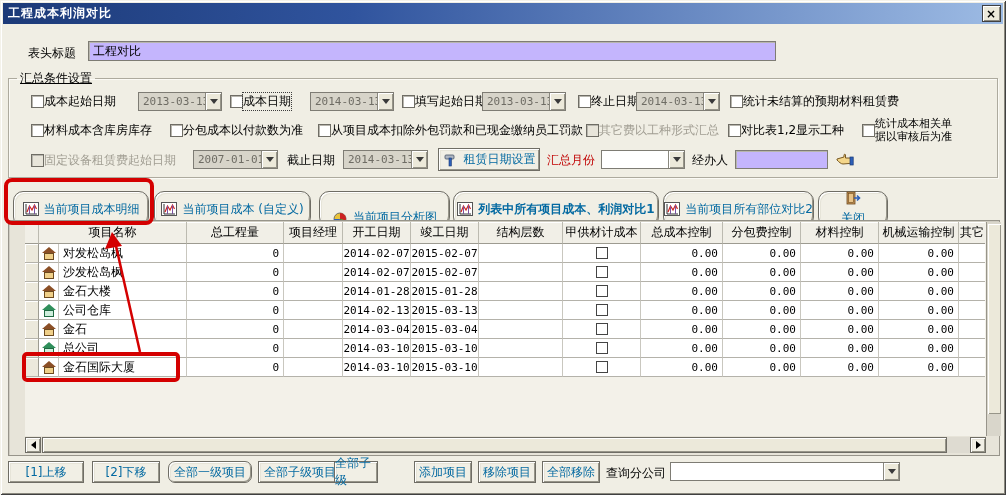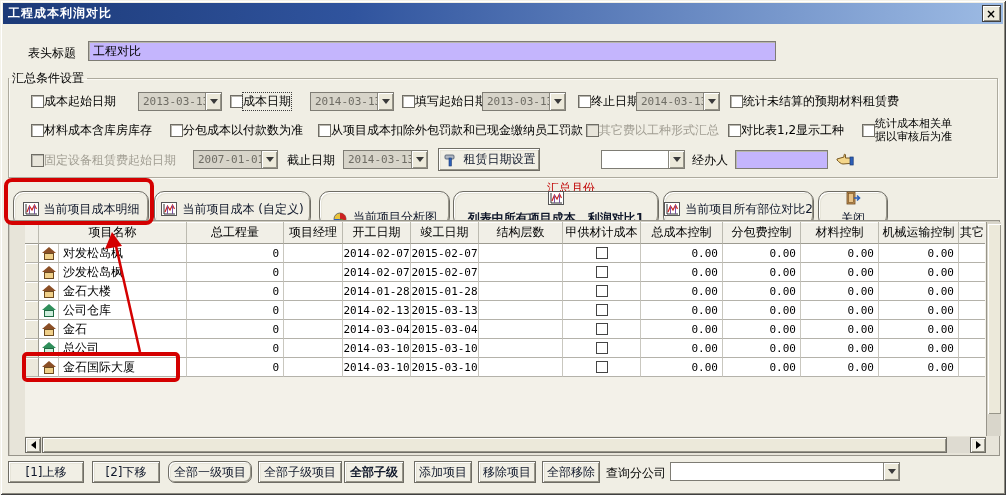--- a/index.html
+++ b/index.html
@@ -24,21 +24,21 @@
     box-shadow: inset 1px 1px 0 #fff, inset -1px -1px 0 #8a887e;
     display:flex; align-items:center; justify-content:center;
     font-size:12px; font-weight:bold; cursor:default;
   }
   
   .sunken { background:#c4b5fd; border:1px solid #7e7c74; box-shadow: inset 1px 1px 0 #b8b6ae; }
   .btn {
     background:#f1efe5; border:1px solid #6f6d65; cursor:default;
     box-shadow: inset 1px 1px 0 #fff, inset -1px -1px 0 #979589, inset 2px 2px 0 #e6e4d8;
     display:flex; align-items:center; justify-content:center; gap:5px;
-    font-size:12px; color:#0f172a;
+    font-size:12px; color:#0369a1;
   }
   .cb { width:13px; height:13px; background:#fff; border:1px solid #6f6d65;
         box-shadow: inset 1px 1px 0 #b8b6ae; flex:none; }
   .cb.disabled { background:#e8e5da; }
   .cbitem { position:absolute; display:flex; align-items:center; height:16px; }
   .combo { display:flex; height:19px; border:1px solid #7e7c74; box-shadow: inset 1px 1px 0 #55534d; }
   .combo .val { flex:1; padding:2px 3px 0 4px; font-family:"DejaVu Sans Mono",monospace;
                 font-size:11px; white-space:nowrap; overflow:hidden; }
   .combo.gray .val { background:#d7d4c9; color:#6e6c64; }
   .combo.white .val { background:#fff; color:#000; }
@@ -51,21 +51,21 @@
               border-bottom:4px solid transparent; border-right:5px solid #000; }
   .tri-right { width:0; height:0; border-top:4px solid transparent;
                border-bottom:4px solid transparent; border-left:5px solid #000; }
   .dotted { outline:1px dotted #3d3d3d; }
   .dim { color:#a09d92; }
   
   fieldset.group {
     position:absolute; left:8px; top:70px; width:990px; height:108px;
     border:1px solid #adaa9e; box-shadow: 1px 1px 0 #fbfaf5, inset 1px 1px 0 #fbfaf5;
   }
-  fieldset.group legend { margin-left:0; padding:0 3px; font-size:12px; }
+  fieldset.group legend { margin-left:8px; padding:0 3px; font-size:12px;text-decoration:underline; }
   
   .tb-btn { position:absolute; top:191px; height:36px;border-radius:10px; }
   
   .grid-panel {
     position:absolute; left:8px; top:220px; width:992px; height:236px;
     background:#e7e4d9; border:1px solid #97948a;
     box-shadow: inset 1px 1px 0 #cfccc1;
   }
   .table-wrap { position:absolute; left:25px; top:222px; width:961px; height:214px;
                 background:#f3f1e9; overflow:hidden; }
@@ -105,21 +105,21 @@
   .hsb { position:absolute; left:25px; top:437px; width:961px; height:16px; background:#dedbd1; }
   .hsb .arr { position:absolute; top:0; width:16px; height:16px; }
   .hsb .thumb { position:absolute; left:17px; top:0; width:905px; height:16px;
         background:#ece9da; border:1px solid #6f6d65;
         box-shadow: inset 1px 1px 0 #fff, inset -1px -1px 0 #979589; }
   
   .ft-btn { position:absolute; top:461px; height:22px; }
   
   .anno { position:absolute; border:4px solid #d40000; border-radius:8px; pointer-events:none; z-index:50; }
   .anno-svg { position:absolute; left:0; top:0; width:1006px; height:495px; pointer-events:none; z-index:50; }
-  .redtext { color:#c00000;margin-top:28px; }
+  .redtext { color:#c00000; }
   .lbl { position:absolute; white-space:nowrap; }
   .icon16 { width:16px; height:14px; flex:none; }
 </style>
 </head>
 <body>
 
 <div class="win">
 
   <div class="titlebar">
     <span>工程成本利润对比</span>
@@ -265,21 +265,21 @@
   </div>
   <div class="btn tb-btn" style="left:319px;width:131px;align-items:flex-end;">
     <svg class="icon16" viewBox="0 0 16 14">
       <circle cx="8" cy="7" r="6" fill="#e8c23a" stroke="#555" stroke-width="0.8"></circle>
       <path d="M8 7 L8 1 A6 6 0 0 1 13.8 8.5 Z" fill="#cc2222"></path>
       <path d="M8 7 L13.8 8.5 A6 6 0 0 1 5.5 12.4 Z" fill="#2a8c3c"></path>
       <path d="M8 7 L5.5 12.4 A6 6 0 0 1 2 7 Z" fill="#2d5fb8"></path>
     </svg>
     <span>当前项目分析图</span>
   </div>
-  <div class="btn tb-btn" style="left:453px;width:206px;font-weight:bold;flex-direction:column;">
+  <div class="btn tb-btn" style="left:453px;width:206px;font-weight:bold;">
     <svg class="icon16" viewBox="0 0 16 14">
       <rect x="0.5" y="0.5" width="15" height="13" fill="#fff" stroke="#555"></rect>
       <line x1="3" y1="2" x2="3" y2="12" stroke="#333" stroke-width="1"></line>
       <line x1="3" y1="12" x2="14" y2="12" stroke="#333" stroke-width="1"></line>
       <polyline points="4,10 6.5,4 9,8 11.5,3 13.5,7" fill="none" stroke="#cc2222" stroke-width="1.2"></polyline>
       <line x1="6.5" y1="4" x2="6.5" y2="12" stroke="#7a52a0" stroke-width="1"></line>
       <line x1="11.5" y1="3" x2="11.5" y2="12" stroke="#7a52a0" stroke-width="1"></line>
     </svg>
     <span>列表中所有项目成本、利润对比1</span>
   </div>
@@ -509,21 +509,21 @@
     </div>
   <div class="btn ft-btn" style="left:92px;width:68px;">
       <span>[2]下移</span>
     </div>
   <div class="btn ft-btn" style="left:168px;width:84px;border-radius:7px;">
       <span>全部一级项目</span>
     </div>
   <div class="btn ft-btn" style="left:258px;width:84px;">
       <span>全部子级项目</span>
     </div>
-  <div class="btn ft-btn" style="left:344px;width:60px;font-weight:bold;">
+  <div class="btn ft-btn" style="left:334px;width:44px;">
       <span>全部子级</span>
     </div>
   <div class="btn ft-btn" style="left:414px;width:58px;">
       <span>添加项目</span>
     </div>
   <div class="btn ft-btn" style="left:478px;width:58px;">
       <span>移除项目</span>
     </div>
   <div class="btn ft-btn" style="left:542px;width:58px;">
       <span>全部移除</span>

